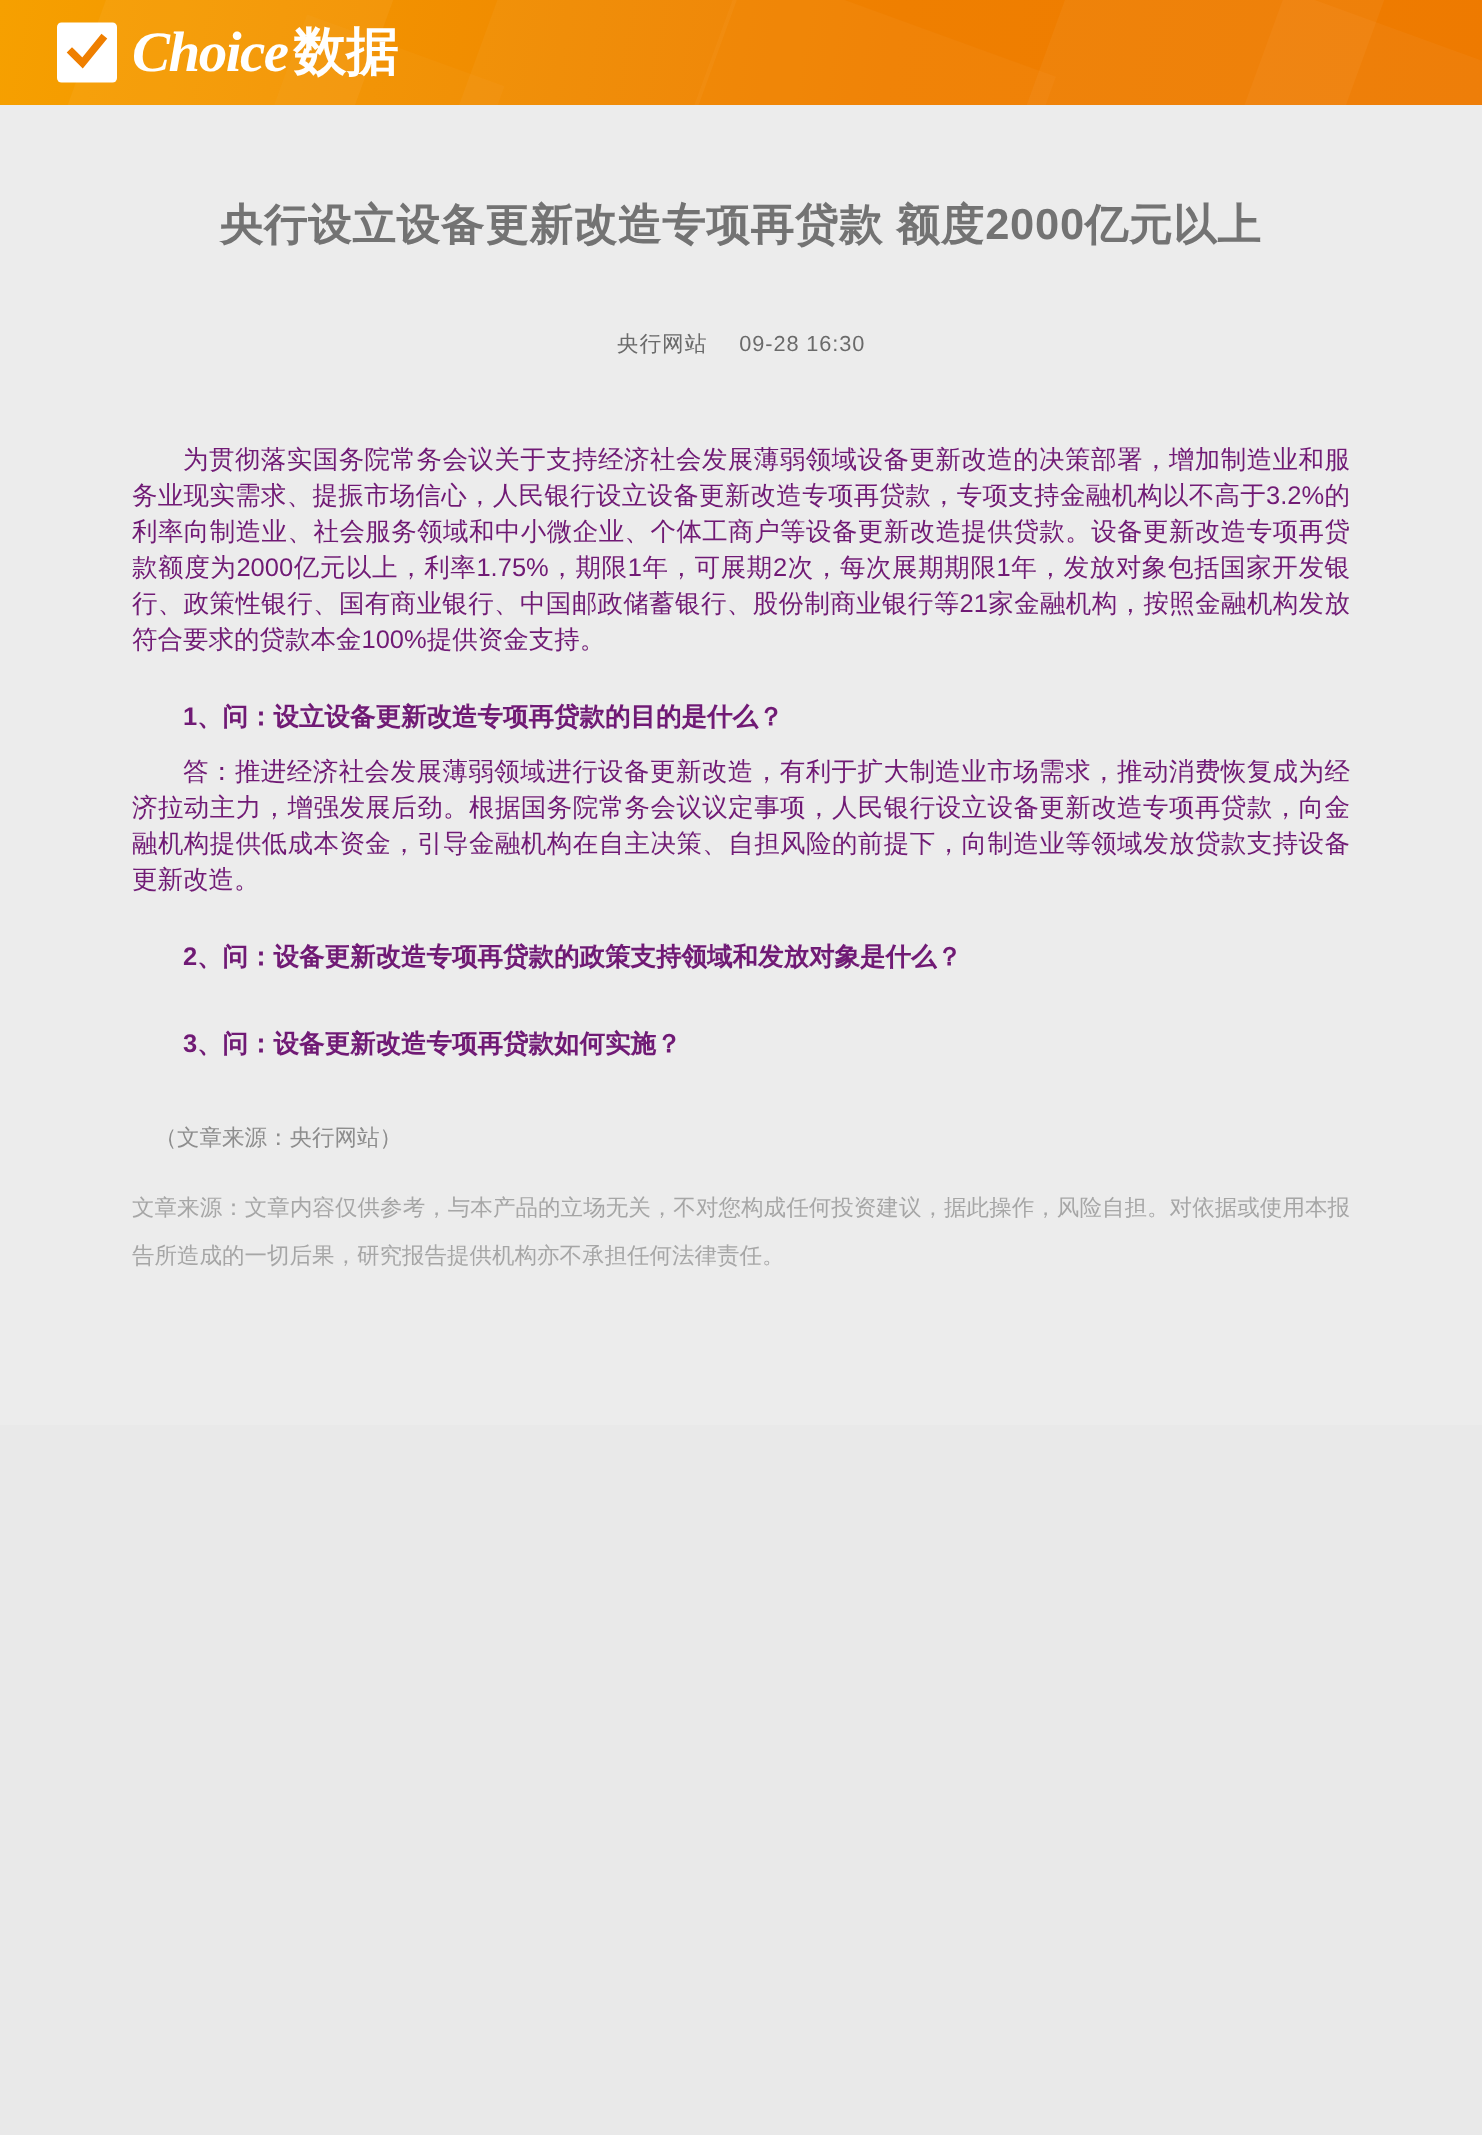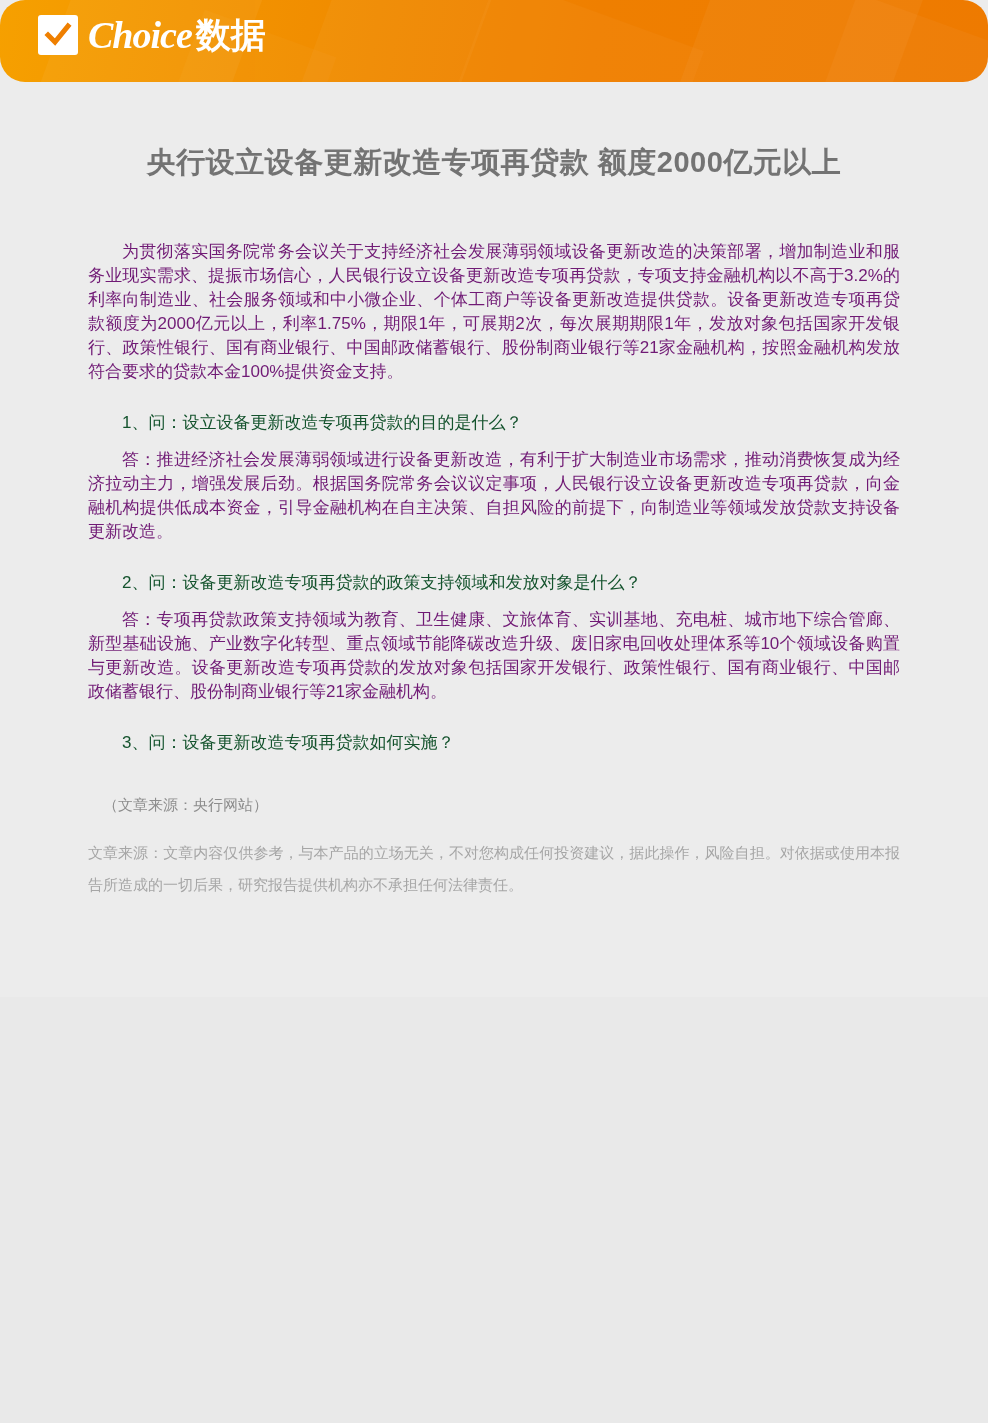--- a/index.html
+++ b/index.html
@@ -14,25 +14,24 @@
   }
   .page {
     width: 988px;
     margin: 0 auto;
     background: #ececec;
     position: relative;
   }
 
   
   .header {
-    height: 82px;
+    height: 70px;
     background: linear-gradient(100deg, #f6a000 0%, #f08a00 38%, #ef7f00 60%, #ee7a00 100%);
     position: relative;
     overflow: hidden;
-    border-radius: 25px;
   }
   .header .facets {
     position: absolute;
     inset: 0;
     opacity: .5;
   }
   .header .facets span {
     position: absolute;
     display: block;
     background: rgba(255,255,255,0.09);
@@ -121,22 +120,22 @@
     font-size: 17px;
     line-height: 38px;
     color: #1a1a1a;
     font-weight: bold;
     margin: 22px 0 8px 0;
     text-indent: 2em;
   }
   .q {
     font-size: 17px;
     line-height: 38px;
-    color: #14532d;
-    font-weight: normal;
+    color: #701a75;
+    font-weight: bold;
     margin: 20px 0 6px 0;
     text-indent: 2em;
   }
   .source {
     font-size: 15px;
     color: #8d8d8d;
     margin: 34px 0 0 0;
     text-indent: 1em;
   }
   .disclaimer {
@@ -170,31 +169,35 @@
         </svg>
       </div>
       <span class="brand-text">Choice</span>
       <span class="brand-cn">数据</span>
     </div>
   </div>
 
   <div class="article">
     <div class="title">央行设立设备更新改造专项再贷款 额度2000亿元以上</div>
 
+    <div class="meta">
+      <span>央行网站</span>
+      <span class="sep"></span>
+      <span>09-28 16:30</span>
+    </div>
 
     <div class="body">
 
       <p class="p">为贯彻落实国务院常务会议关于支持经济社会发展薄弱领域设备更新改造的决策部署，增加制造业和服务业现实需求、提振市场信心，人民银行设立设备更新改造专项再贷款，专项支持金融机构以不高于3.2%的利率向制造业、社会服务领域和中小微企业、个体工商户等设备更新改造提供贷款。设备更新改造专项再贷款额度为2000亿元以上，利率1.75%，期限1年，可展期2次，每次展期期限1年，发放对象包括国家开发银行、政策性银行、国有商业银行、中国邮政储蓄银行、股份制商业银行等21家金融机构，按照金融机构发放符合要求的贷款本金100%提供资金支持。</p>
 
 
       <p class="q">1、问：设立设备更新改造专项再贷款的目的是什么？</p>
       <p class="p">答：推进经济社会发展薄弱领域进行设备更新改造，有利于扩大制造业市场需求，推动消费恢复成为经济拉动主力，增强发展后劲。根据国务院常务会议议定事项，人民银行设立设备更新改造专项再贷款，向金融机构提供低成本资金，引导金融机构在自主决策、自担风险的前提下，向制造业等领域发放贷款支持设备更新改造。</p>
 
       <p class="q">2、问：设备更新改造专项再贷款的政策支持领域和发放对象是什么？</p>
-      <p class="p">答：专项再贷款政策支持领域为教育、卫生健康、文旅体育、实训基地、充电桩、城市地下综合管廊、新型基础设施、产业数字化转型、重点领域节能降碳改造升级、废旧家电回收处理体系等10个领域设备购置与更新改造。设备更新改造专项再贷款的发放对象包括国家开发银行、政策性银行、国有商业银行、中国邮政储蓄银行、股份制商业银行等21家金融机构。</p>
 
       <p class="q">3、问：设备更新改造专项再贷款如何实施？</p>
 
       <p class="source">（文章来源：央行网站）</p>
 
       <p class="disclaimer">文章来源：文章内容仅供参考，与本产品的立场无关，不对您构成任何投资建议，据此操作，风险自担。对依据或使用本报告所造成的一切后果，研究报告提供机构亦不承担任何法律责任。</p>
     </div>
 
     <div class="spacer"></div>
   </div>

